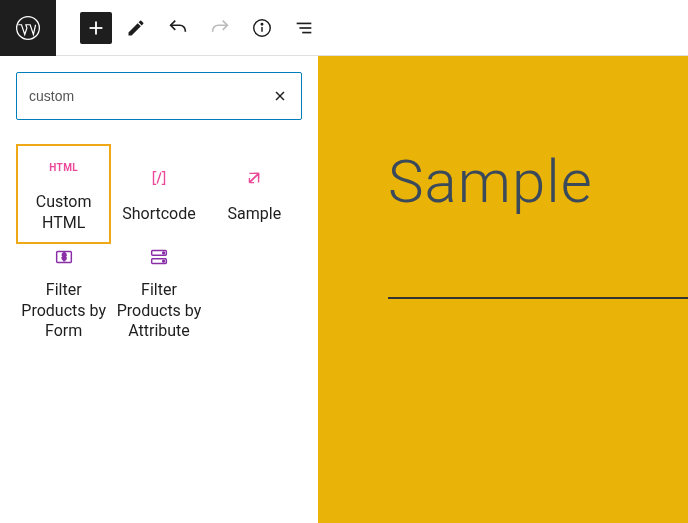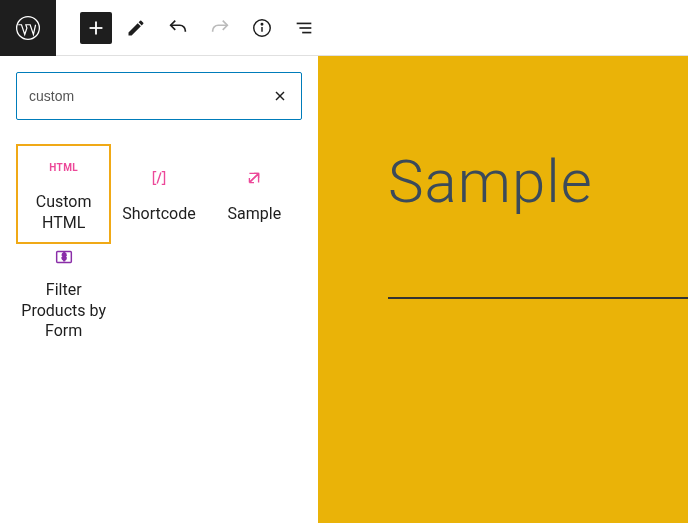--- a/index.html
+++ b/index.html
@@ -239,20 +239,31 @@
       <div class="block-item">
         <div class="block-icon purple">
           <svg width="22" height="22" viewBox="0 0 24 24" fill="none" stroke="currentColor" stroke-width="1.6">
             <rect x="4" y="6" width="16" height="12" rx="1"></rect>
               <text x="12" y="15" font-size="9" text-anchor="middle" fill="currentColor" font-weight="bold">$</text>
           </svg>
         </div>
         <div class="block-label">Filter Products by Form</div>
       </div>
 
+      <div class="block-item">
+        <div class="block-icon purple">
+          <svg width="22" height="22" viewBox="0 0 24 24" fill="none" stroke="currentColor" stroke-width="1.6">
+            <rect x="4" y="5" width="16" height="5" rx="1"></rect>
+              <rect x="4" y="14" width="16" height="5" rx="1"></rect>
+            <circle cx="17" cy="7.5" r="1" fill="currentColor"></circle>
+              <circle cx="17" cy="16.5" r="1" fill="currentColor"></circle>
+          </svg>
+        </div>
+        <div class="block-label">Filter Products by Attribute</div>
+      </div>
 
     </div>
   </div>
 
   <div class="preview">
     <div class="preview-title">Sample</div>
     <hr class="preview-hr">
   </div>
 </div>
 

